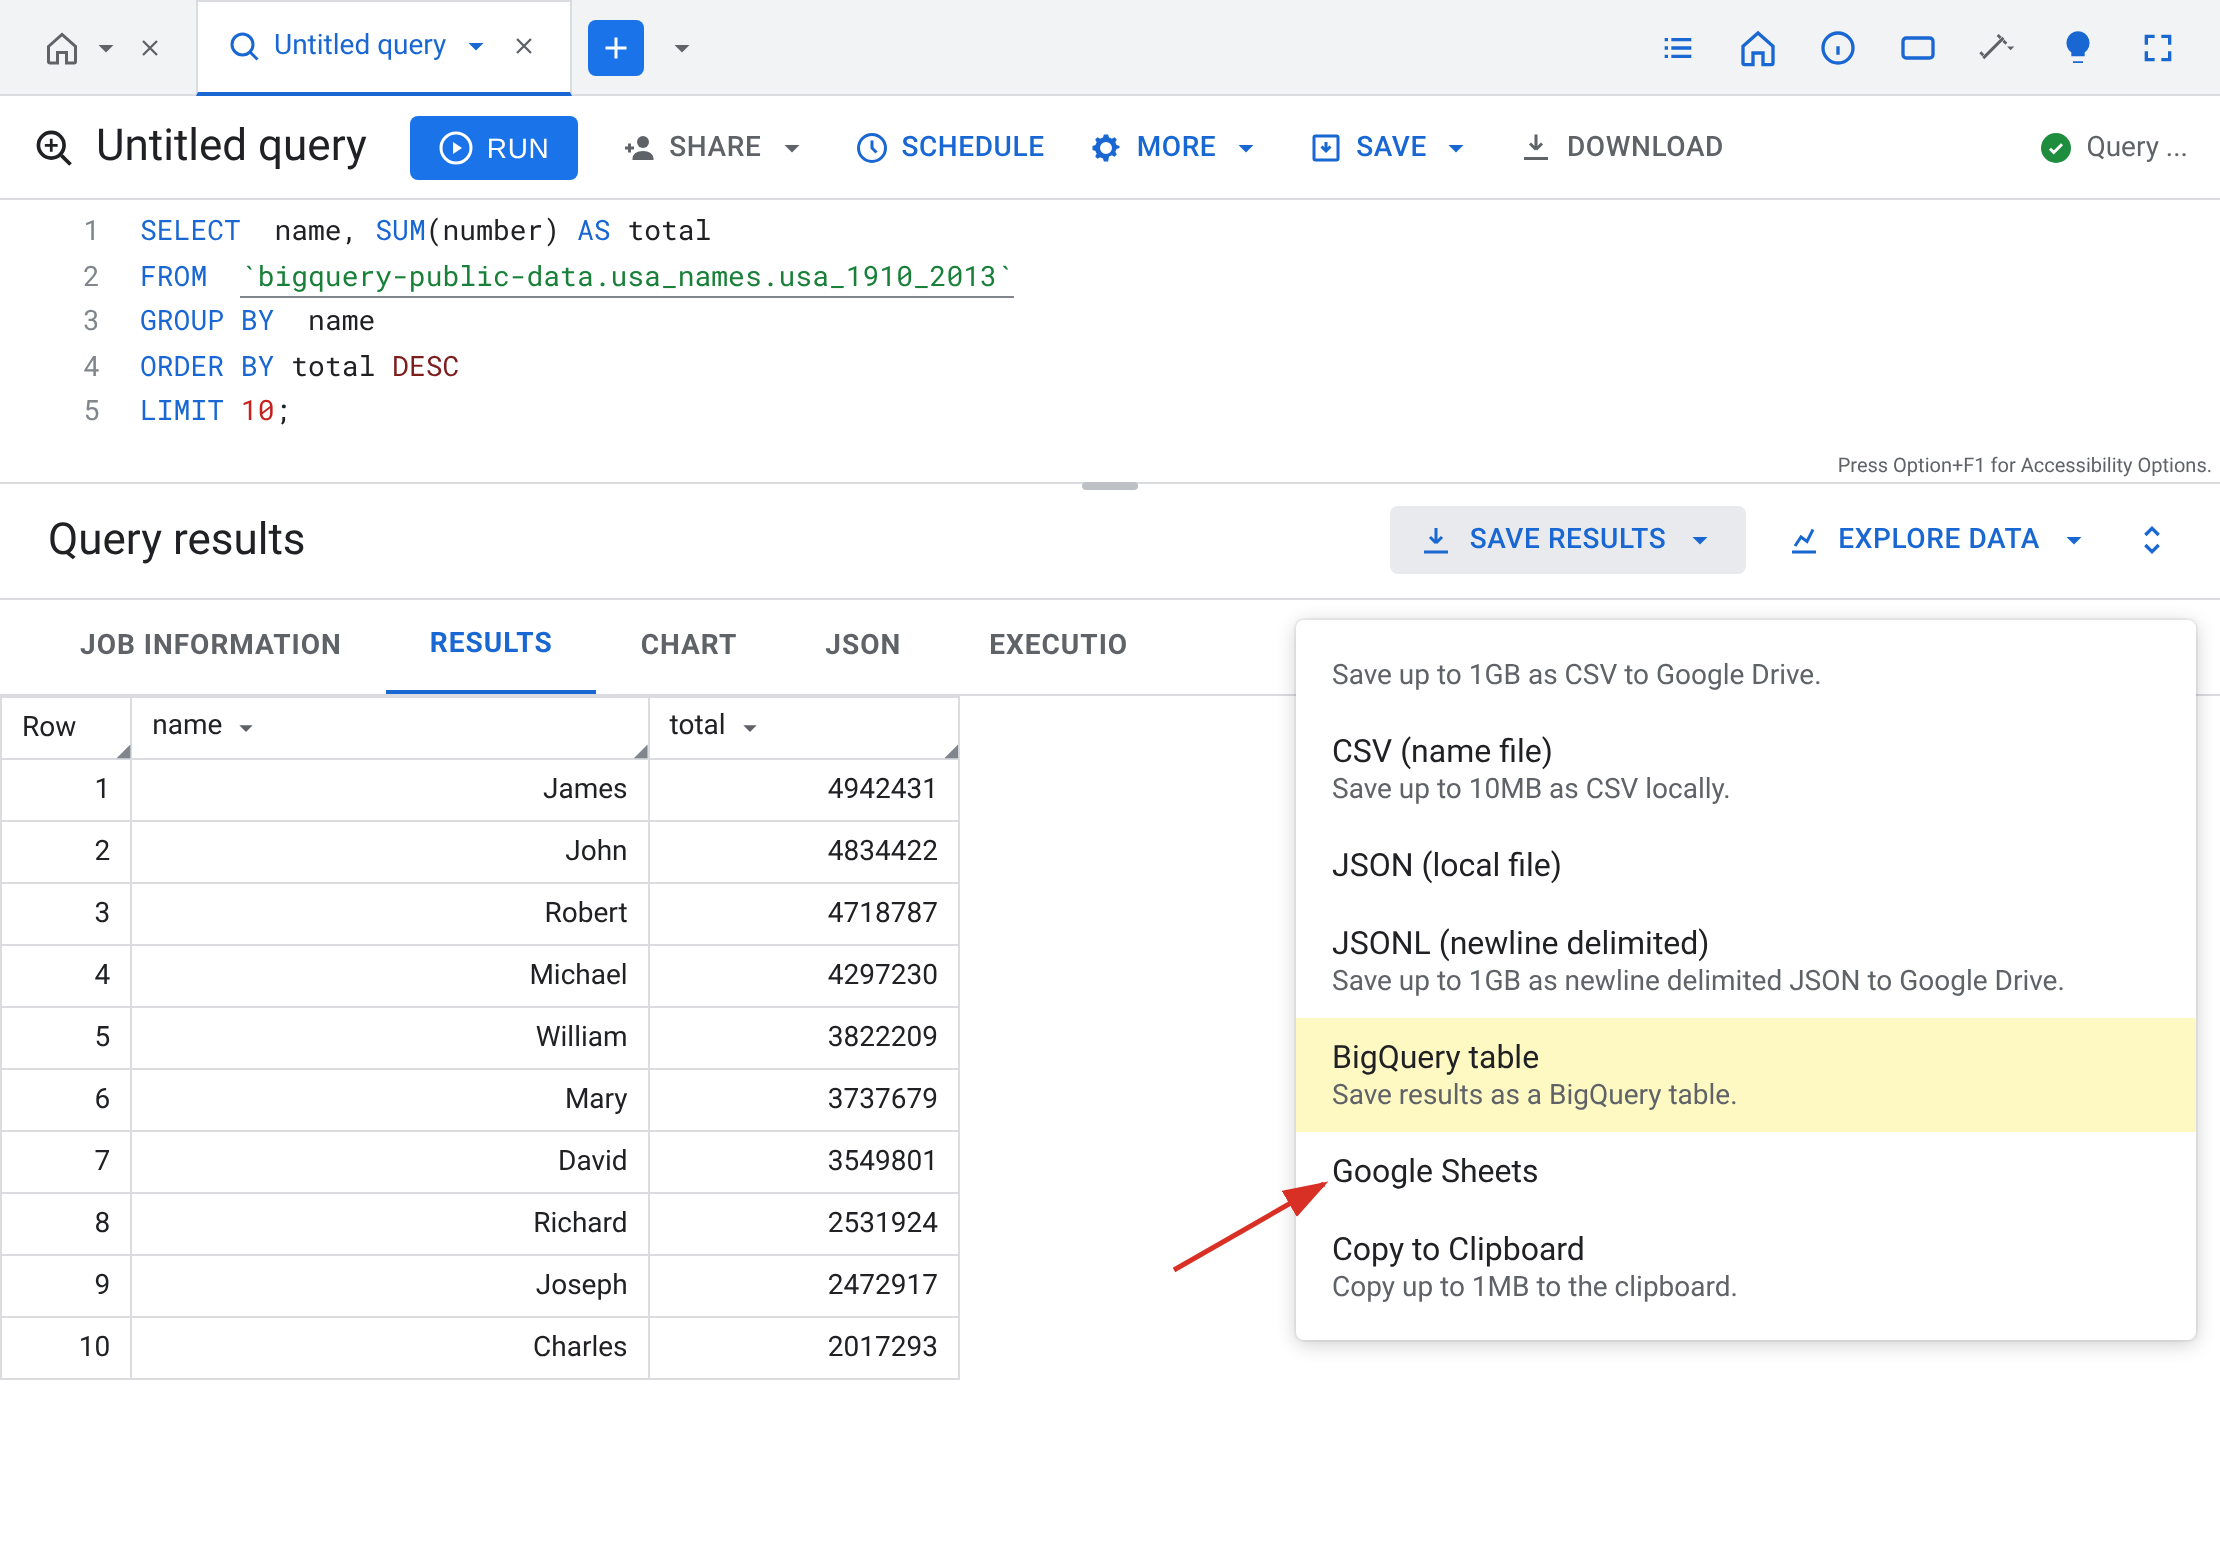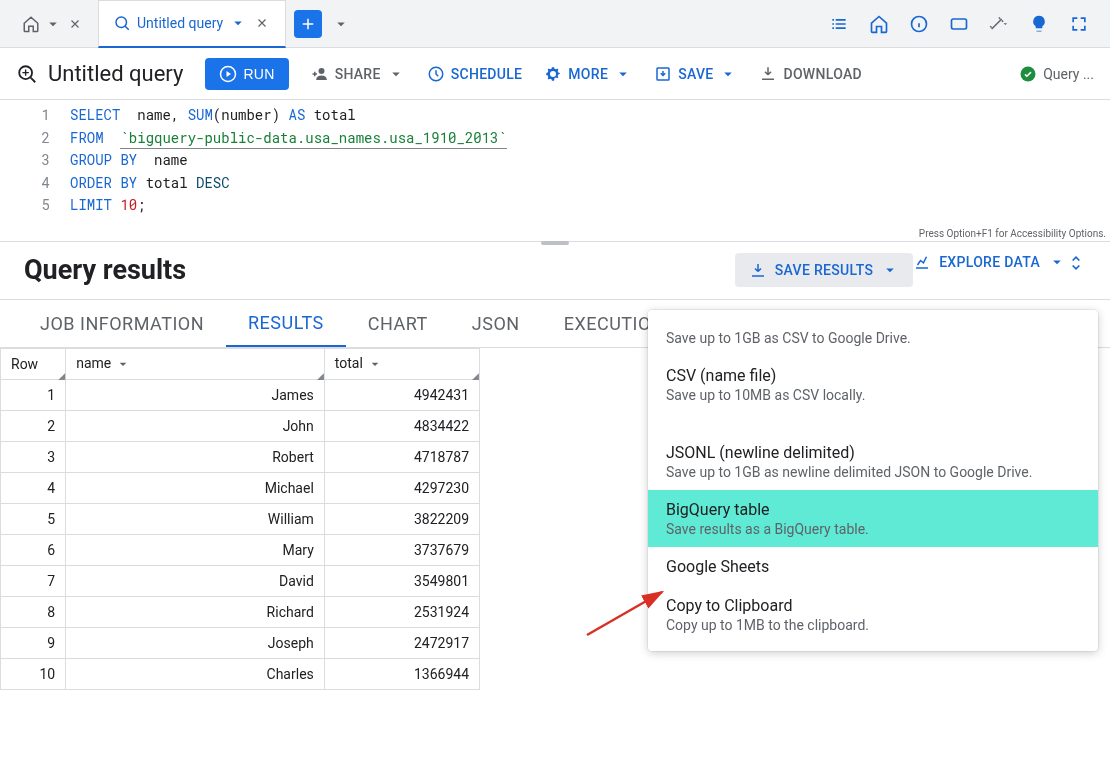--- a/index.html
+++ b/index.html
@@ -33,59 +33,59 @@
   .gutter { width: 62px; text-align: right; color: #80868b; user-select: none; padding: 4px 12px 24px 0; line-height: 22.5px; border-right: none; font-family: 'Roboto Mono', monospace;}
   .code { padding: 4px 0 24px 8px; line-height: 22.5px; white-space: pre; }
   .kw-select { color: #1967d2; }
   .kw-from { color: #1967d2; }
   .kw-group { color: #1967d2; }
   .kw-order { color: #1967d2; }
   .kw-limit { color: #1967d2; }
   .fn { color: #1967d2; }
   .kw-as { color: #1967d2; }
   .kw-by { color: #1967d2; }
-  .kw-desc { color: #0c4a6e; }
+  .kw-desc { color: #7f1d1d; }
   .tbl { color: #188038; border-bottom: 1px solid #80868b; padding-bottom: 1px; }
   .num { color: #c5221f; }
   .plain { color: #202124; }
   .editor-footer { position: absolute; bottom: 2px; right: 4px; color: #5f6368; font-size: 10px; font-family: Roboto, Arial, sans-serif;}
   .editor-handle { position: absolute; bottom: -4px; left: 50%; transform: translateX(-50%); width: 28px; height: 4px; background: #bdc1c6; border-radius: 2px; }
   .editor-wrap { position: relative; border-bottom: 1px solid #dadce0; }
 
   
   .results-header { display: flex; align-items: center; height: 58px; padding: 0 24px; border-bottom: 1px solid #dadce0; }
-  .results-title { font-size: 27px; font-weight: 700; }
-  .results-actions { margin-left: auto; display: flex; align-items: flex-start; }
+  .results-title { font-size: 22px; font-weight: 400; }
+  .results-actions { margin-left: auto; display: flex; align-items: center; gap: 20px; }
   .save-results-btn { display: flex; align-items: center; gap: 8px; background: #e8eaed; color: #1967d2; padding: 8px 14px; font-weight: 500; letter-spacing: .3px; cursor: pointer; border-radius: 4px;}
   .explore-data-btn { display: flex; align-items: center; gap: 8px; color: #1967d2; font-weight: 500; letter-spacing: .3px; cursor: pointer; }
   .expand-icon { color: #1967d2; cursor: pointer; }
 
   
   .results-tabs { display: flex; align-items: center; border-bottom: 1px solid #dadce0; padding: 0 18px; gap: 0; height: 48px; }
-  .rtab { padding: 0 22px; height: 48px; display: flex; align-items: center; color: #5f6368; font-weight: 400; letter-spacing: .5px; cursor: pointer; font-size: 18px;}
+  .rtab { padding: 0 22px; height: 48px; display: flex; align-items: center; color: #5f6368; font-weight: 700; letter-spacing: .5px; cursor: pointer; font-size: 14px;}
   .rtab.active { color: #1967d2; border-bottom: 2px solid #1967d2; }
 
   
   .table-wrap { }
   table { border-collapse: collapse; width: 480px; }
   th, td { border: 1px solid #dadce0; padding: 6px 10px; font-size: 14px; height: 31px; vertical-align: middle;}
   th { background: #fff; text-align: left; font-weight: 400; color: #202124; position: relative;}
   th.row-h { width: 63px; }
   th.name-h { width: 250px; }
   th.total-h { width: 150px; }
   .sort-icon { display: inline-flex; margin-left: 4px; vertical-align: middle;}
   td.rownum { text-align: right; color: #202124; background: #fff; }
   td.name { text-align: right; }
   td.total { text-align: right; }
   th .resize-handle { position: absolute; right: 0; bottom: 0; color: #80868b; font-size: 9px; line-height: 6px; user-select: none;}
 
   
   .dropdown-menu { position: absolute; top: 310px; left: 648px; width: 450px; background: #fff; box-shadow: 0 2px 10px rgba(0,0,0,.2), 0 0 0 1px rgba(0,0,0,.05); border-radius: 4px; padding: 8px 0; z-index: 100; }
   .menu-item { padding: 10px 18px; cursor: pointer; }
-  .menu-item:hover, .menu-item.hover { background: #5eead4; }
+  .menu-item:hover, .menu-item.hover { background: #fef9c3; }
   .menu-item .title { font-size: 16px; color: #202124; }
   .menu-item .desc { font-size: 14px; color: #5f6368; margin-top: 2px; }
 
   
   .arrow-anno { position: absolute; top: 580px; left: 582px; pointer-events: none; z-index: 200;}
 
   svg { display: block; }
 </style>
 </head>
 <body>
@@ -390,35 +390,36 @@
           <td class="total">2531924</td>
         </tr>
         <tr>
           <td class="rownum">9</td>
           <td class="name">Joseph</td>
           <td class="total">2472917</td>
         </tr>
         <tr>
           <td class="rownum">10</td>
           <td class="name">Charles</td>
-          <td class="total">1366944</td>
+          <td class="total">2017293</td>
         </tr>
       </tbody>
   </table>
 </div>
 
 <div class="dropdown-menu" id="save-menu">
     <div class="menu-item">
       <div class="desc">Save up to 1GB as CSV to Google Drive.</div>
     </div>
     <div class="menu-item">
       <div class="title">CSV (name file)</div>
       <div class="desc">Save up to 10MB as CSV locally.</div>
     </div>
     <div class="menu-item">
+      <div class="title">JSON (local file)</div>
     </div>
     <div class="menu-item">
       <div class="title">JSONL (newline delimited)</div>
       <div class="desc">Save up to 1GB as newline delimited JSON to Google Drive.</div>
     </div>
     <div class="menu-item hover">
       <div class="title">BigQuery table</div>
       <div class="desc">Save results as a BigQuery table.</div>
     </div>
     <div class="menu-item">

